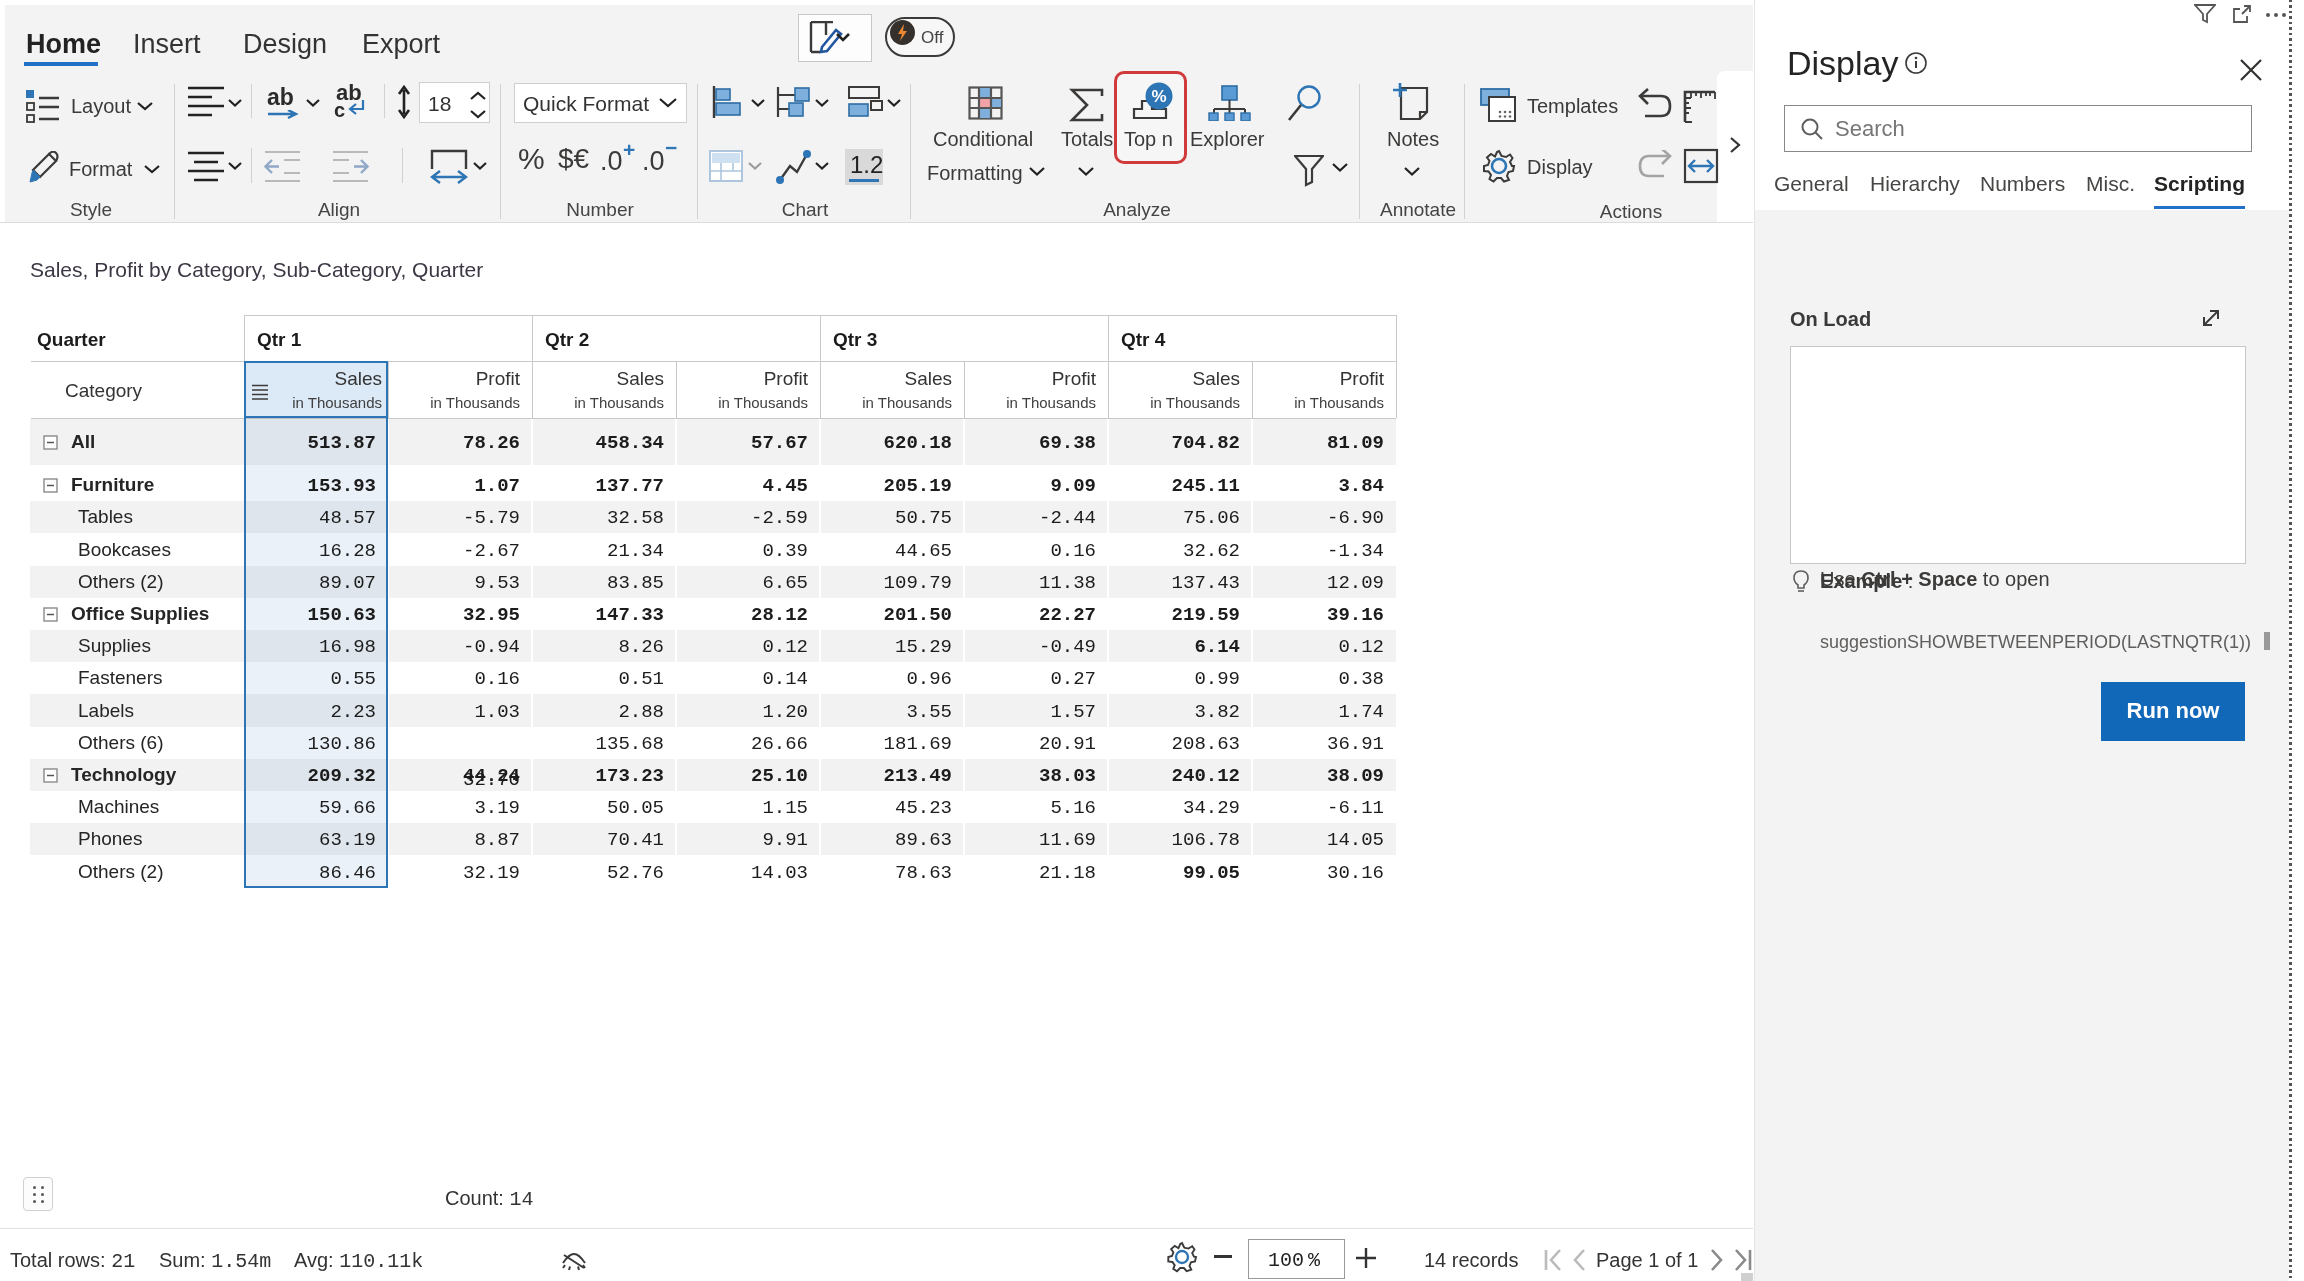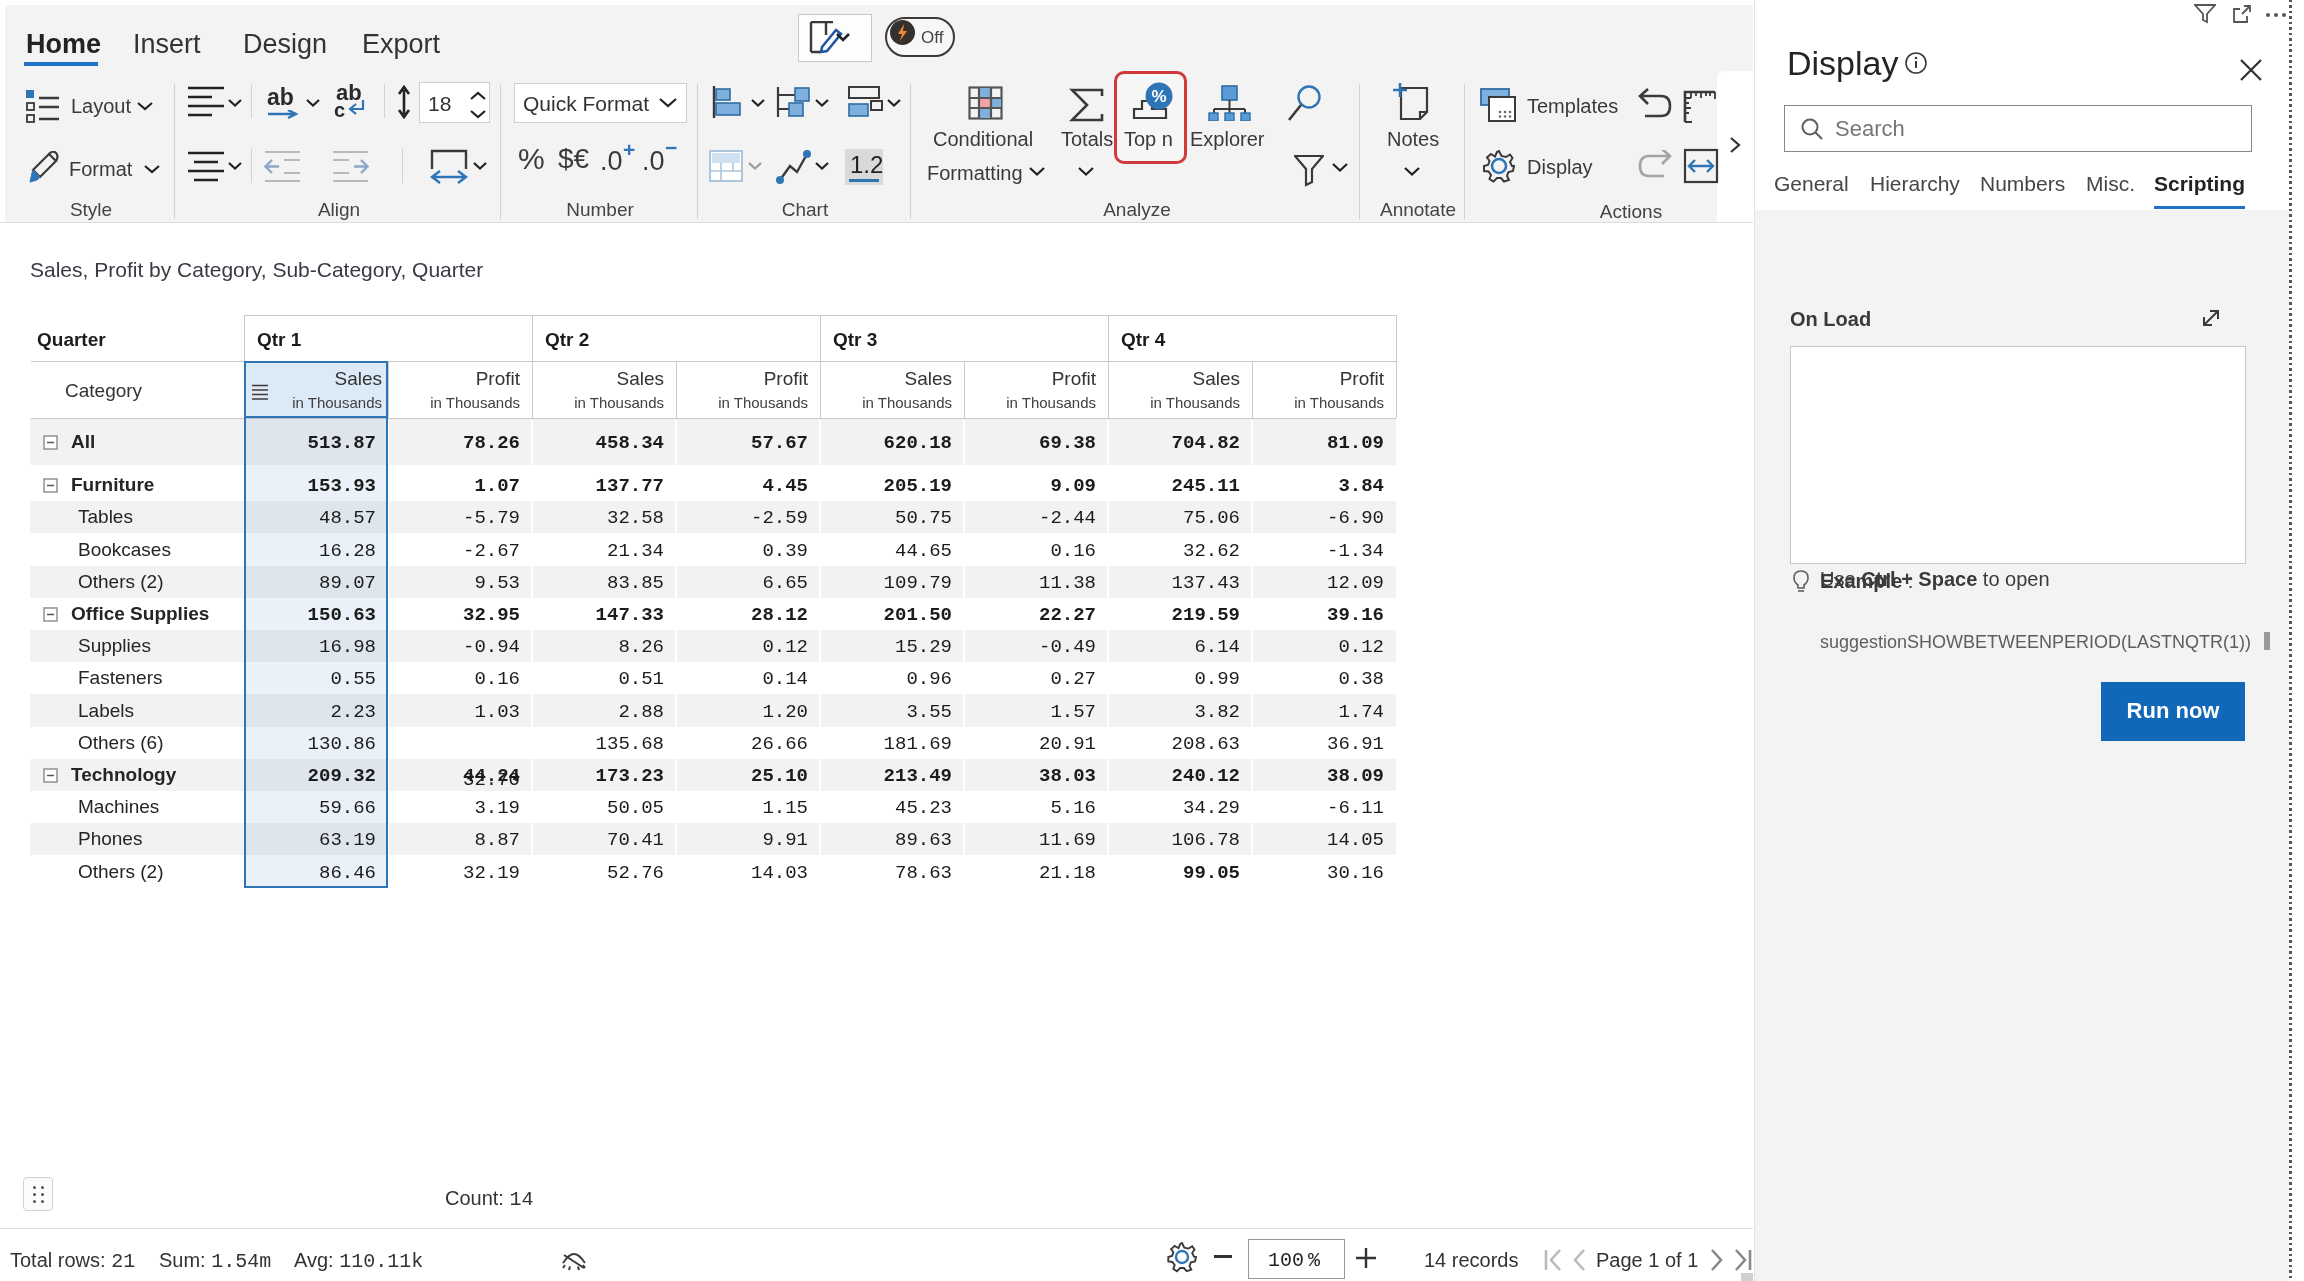--- a/index.html
+++ b/index.html
@@ -393,21 +393,21 @@
 <div class="num" style="left:968px;top:603.9px;width:128px;font-weight:bold">22.27</div>
 <div class="num" style="left:1112px;top:603.9px;width:128px;font-weight:bold">219.59</div>
 <div class="num" style="left:1256px;top:603.9px;width:128px;font-weight:bold">39.16</div>
 <div class="cat" style="left:78px;top:635.1px">Supplies</div>
 <div class="num" style="left:248px;top:636.1px;width:128px;font-weight:normal">16.98</div>
 <div class="num" style="left:392px;top:636.1px;width:128px;font-weight:normal">-0.94</div>
 <div class="num" style="left:536px;top:636.1px;width:128px;font-weight:normal">8.26</div>
 <div class="num" style="left:680px;top:636.1px;width:128px;font-weight:normal">0.12</div>
 <div class="num" style="left:824px;top:636.1px;width:128px;font-weight:normal">15.29</div>
 <div class="num" style="left:968px;top:636.1px;width:128px;font-weight:normal">-0.49</div>
-<div class="num" style="left:1112px;top:636.1px;width:128px;font-weight:normal">6.14</div>
+<div class="num" style="left:1112px;top:636.1px;width:128px;font-weight:bold">6.14</div>
 <div class="num" style="left:1256px;top:636.1px;width:128px;font-weight:normal">0.12</div>
 <div class="cat" style="left:78px;top:667.3px">Fasteners</div>
 <div class="num" style="left:248px;top:668.3px;width:128px;font-weight:normal">0.55</div>
 <div class="num" style="left:392px;top:668.3px;width:128px;font-weight:normal">0.16</div>
 <div class="num" style="left:536px;top:668.3px;width:128px;font-weight:normal">0.51</div>
 <div class="num" style="left:680px;top:668.3px;width:128px;font-weight:normal">0.14</div>
 <div class="num" style="left:824px;top:668.3px;width:128px;font-weight:normal">0.96</div>
 <div class="num" style="left:968px;top:668.3px;width:128px;font-weight:normal">0.27</div>
 <div class="num" style="left:1112px;top:668.3px;width:128px;font-weight:normal">0.99</div>
 <div class="num" style="left:1256px;top:668.3px;width:128px;font-weight:normal">0.38</div>

